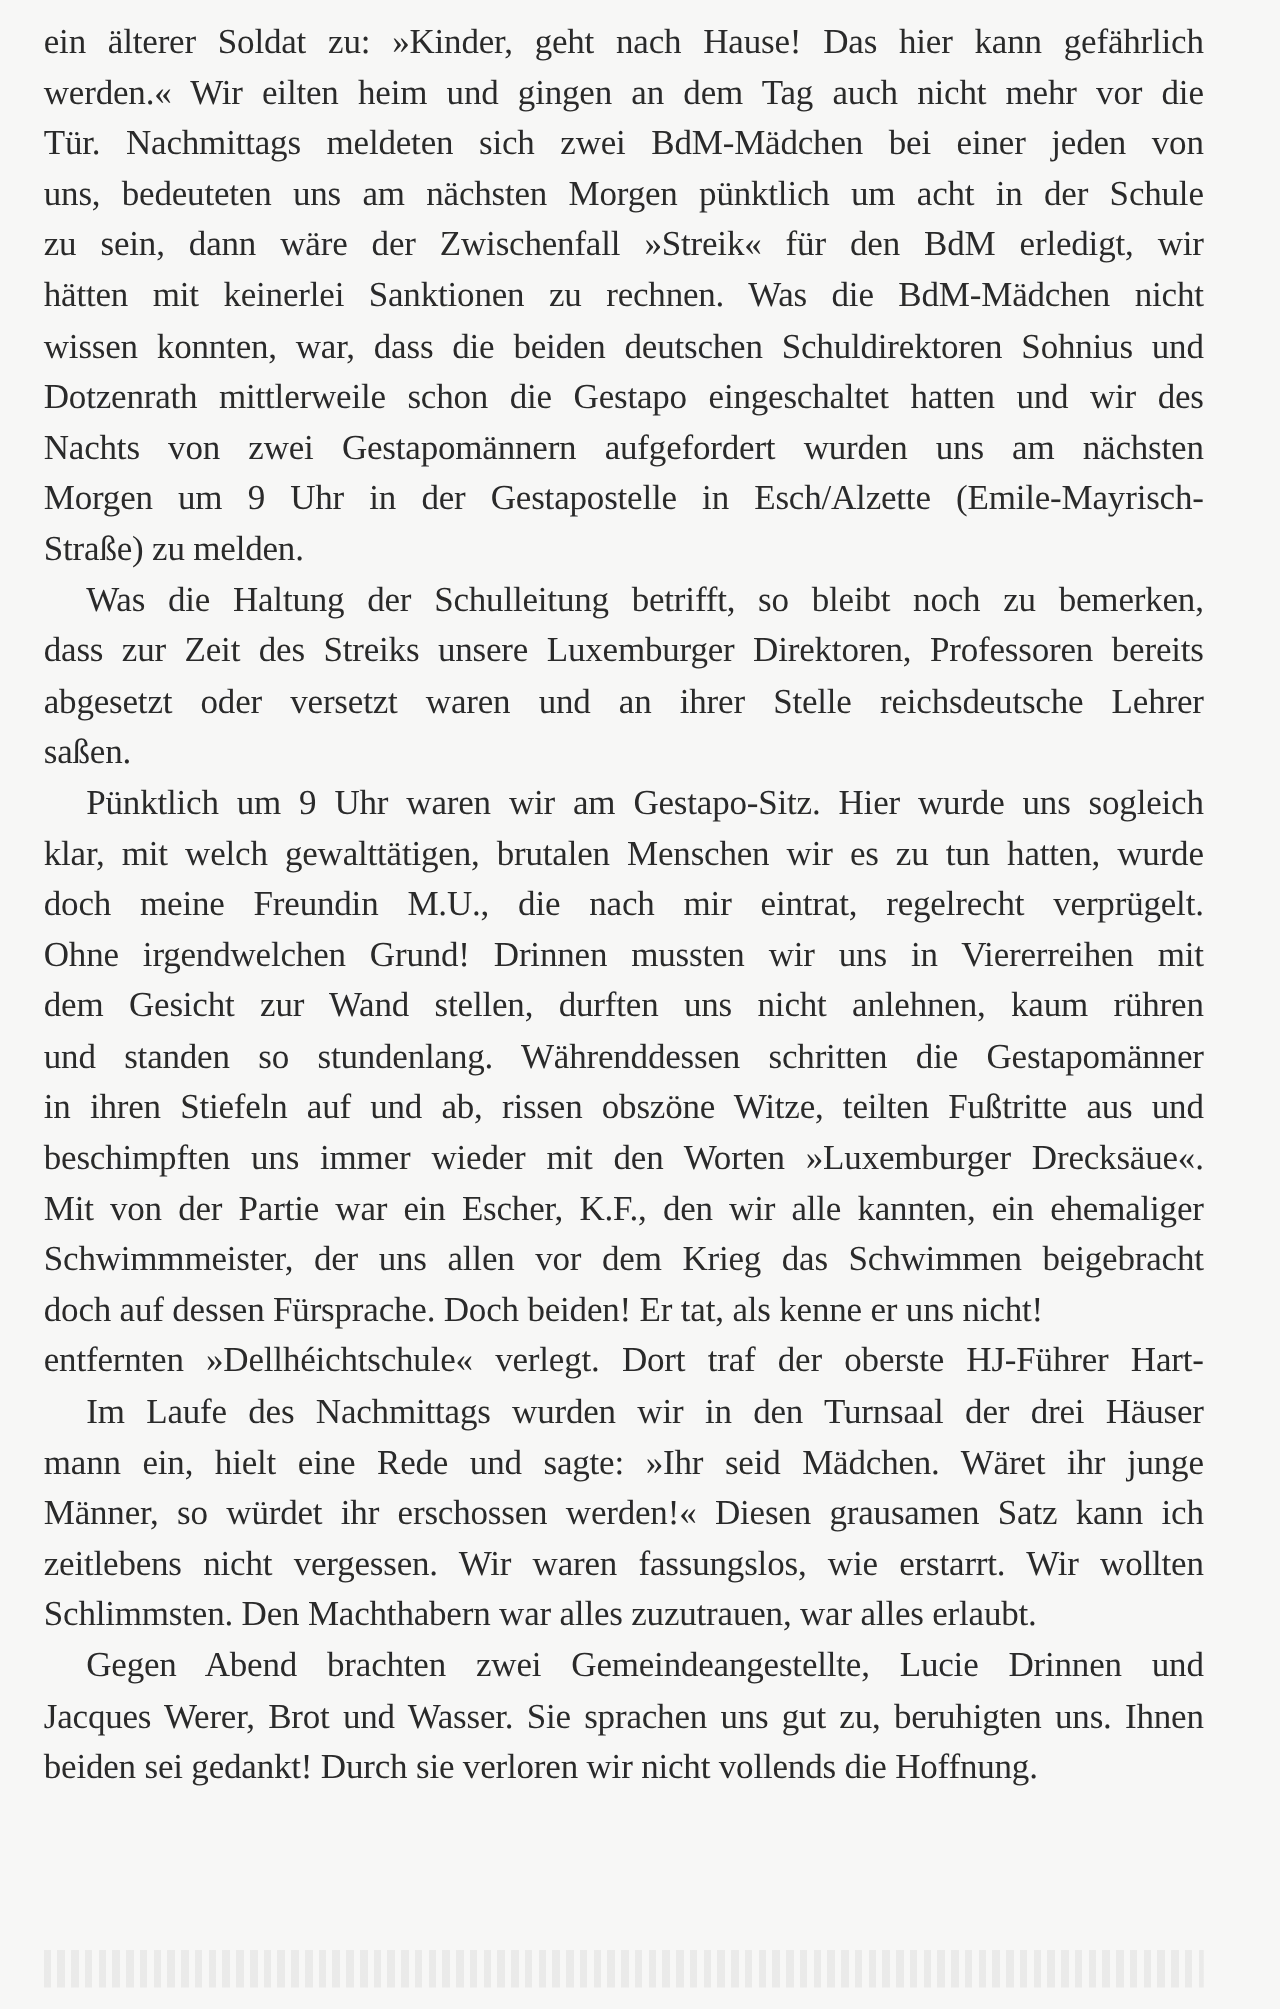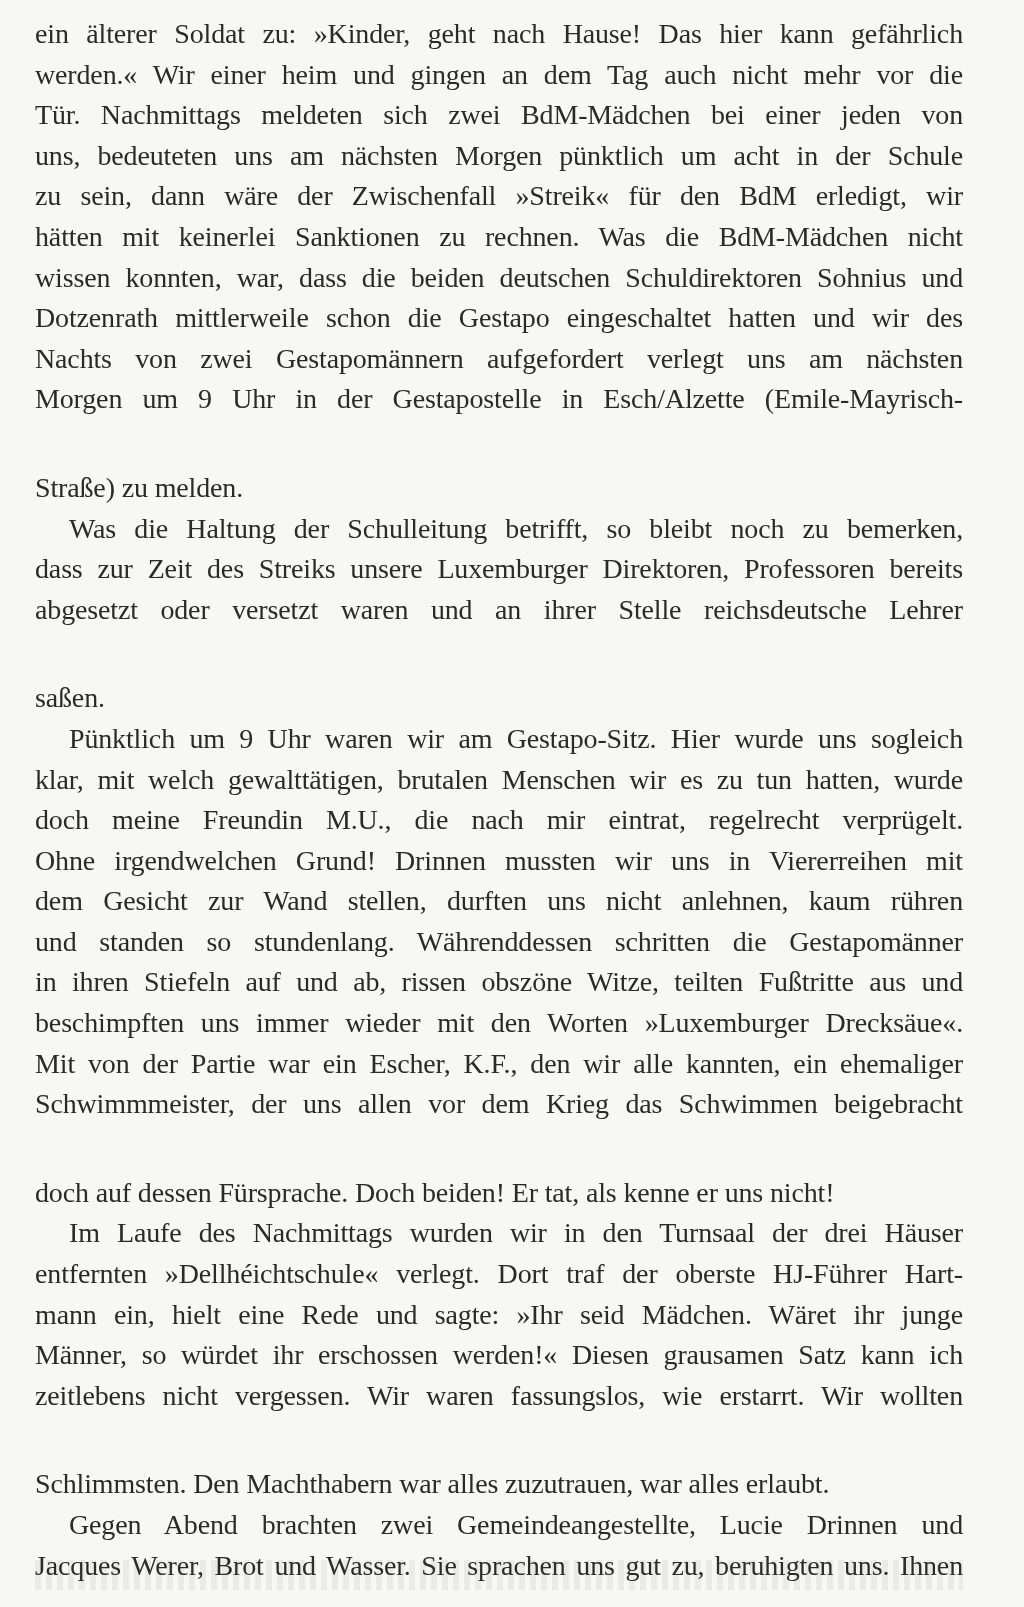--- a/index.html
+++ b/index.html
@@ -18,42 +18,42 @@
   .line {
     display: block;
     height: 40.6px;
     line-height: 40.6px;
     font-size: 28px;
     white-space: nowrap;
     text-align: justify;
     text-align-last: justify;
     letter-spacing: -0.15px;
   }
-  .line.last { text-align-last: left; margin-top: 48px; }
+  .line.last { text-align-last: left; }
   .line.indent { padding-left: 34px; }
   .ghost {
     position: absolute; left: 35px; top: 1560px; width: 928px;
     height: 30px; opacity: 0.08;
     background: repeating-linear-gradient(90deg, #555 0 6px, transparent 6px 11px);
   }
 </style>
 </head>
 <body>
 
 <div class="page" id="page">
     <div>
       <span class="line">ein älterer Soldat zu: »Kinder, geht nach Hause! Das hier kann gefährlich</span>
-      <span class="line">werden.« Wir einer heim und gingen an dem Tag auch nicht mehr vor die</span>
+      <span class="line">werden.« Wir eilten heim und gingen an dem Tag auch nicht mehr vor die</span>
       <span class="line">Tür. Nachmittags meldeten sich zwei BdM-Mädchen bei einer jeden von</span>
       <span class="line">uns, bedeuteten uns am nächsten Morgen pünktlich um acht in der Schule</span>
       <span class="line">zu sein, dann wäre der Zwischenfall »Streik« für den BdM erledigt, wir</span>
       <span class="line">hätten mit keinerlei Sanktionen zu rechnen. Was die BdM-Mädchen nicht</span>
       <span class="line">wissen konnten, war, dass die beiden deutschen Schuldirektoren Sohnius und</span>
       <span class="line">Dotzenrath mittlerweile schon die Gestapo eingeschaltet hatten und wir des</span>
-      <span class="line">Nachts von zwei Gestapomännern aufgefordert verlegt uns am nächsten</span>
+      <span class="line">Nachts von zwei Gestapomännern aufgefordert wurden uns am nächsten</span>
       <span class="line">Morgen um 9 Uhr in der Gestapostelle in Esch/Alzette (Emile-Mayrisch-</span>
       <span class="line last">Straße) zu melden.</span>
     </div>
     <div>
       <span class="line indent">Was die Haltung der Schulleitung betrifft, so bleibt noch zu bemerken,</span>
       <span class="line">dass zur Zeit des Streiks unsere Luxemburger Direktoren, Professoren bereits</span>
       <span class="line">abgesetzt oder versetzt waren und an ihrer Stelle reichsdeutsche Lehrer</span>
       <span class="line last">saßen.</span>
     </div>
     <div>
@@ -63,22 +63,22 @@
       <span class="line">Ohne irgendwelchen Grund! Drinnen mussten wir uns in Viererreihen mit</span>
       <span class="line">dem Gesicht zur Wand stellen, durften uns nicht anlehnen, kaum rühren</span>
       <span class="line">und standen so stundenlang. Währenddessen schritten die Gestapomänner</span>
       <span class="line">in ihren Stiefeln auf und ab, rissen obszöne Witze, teilten Fußtritte aus und</span>
       <span class="line">beschimpften uns immer wieder mit den Worten »Luxemburger Drecksäue«.</span>
       <span class="line">Mit von der Partie war ein Escher, K.F., den wir alle kannten, ein ehemaliger</span>
       <span class="line">Schwimmmeister, der uns allen vor dem Krieg das Schwimmen beigebracht</span>
       <span class="line last">doch auf dessen Fürsprache. Doch beiden! Er tat, als kenne er uns nicht!</span>
     </div>
     <div>
+      <span class="line">entfernten »Dellhéichtschule« verlegt. Dort traf der oberste HJ-Führer Hart-</span>
       <span class="line indent">Im Laufe des Nachmittags wurden wir in den Turnsaal der drei Häuser</span>
-      <span class="line">entfernten »Dellhéichtschule« verlegt. Dort traf der oberste HJ-Führer Hart-</span>
       <span class="line">mann ein, hielt eine Rede und sagte: »Ihr seid Mädchen. Wäret ihr junge</span>
       <span class="line">Männer, so würdet ihr erschossen werden!« Diesen grausamen Satz kann ich</span>
       <span class="line">zeitlebens nicht vergessen. Wir waren fassungslos, wie erstarrt. Wir wollten</span>
       <span class="line last">Schlimmsten. Den Machthabern war alles zuzutrauen, war alles erlaubt.</span>
     </div>
     <div>
       <span class="line indent">Gegen Abend brachten zwei Gemeindeangestellte, Lucie Drinnen und</span>
       <span class="line">Jacques Werer, Brot und Wasser. Sie sprachen uns gut zu, beruhigten uns. Ihnen</span>
       <span class="line last">beiden sei gedankt! Durch sie verloren wir nicht vollends die Hoffnung.</span>
     </div>

